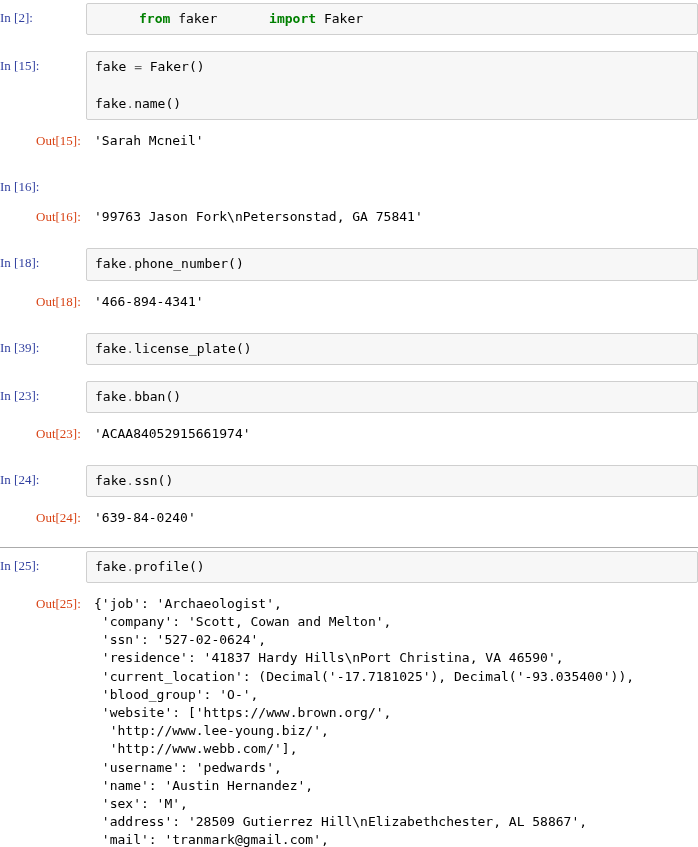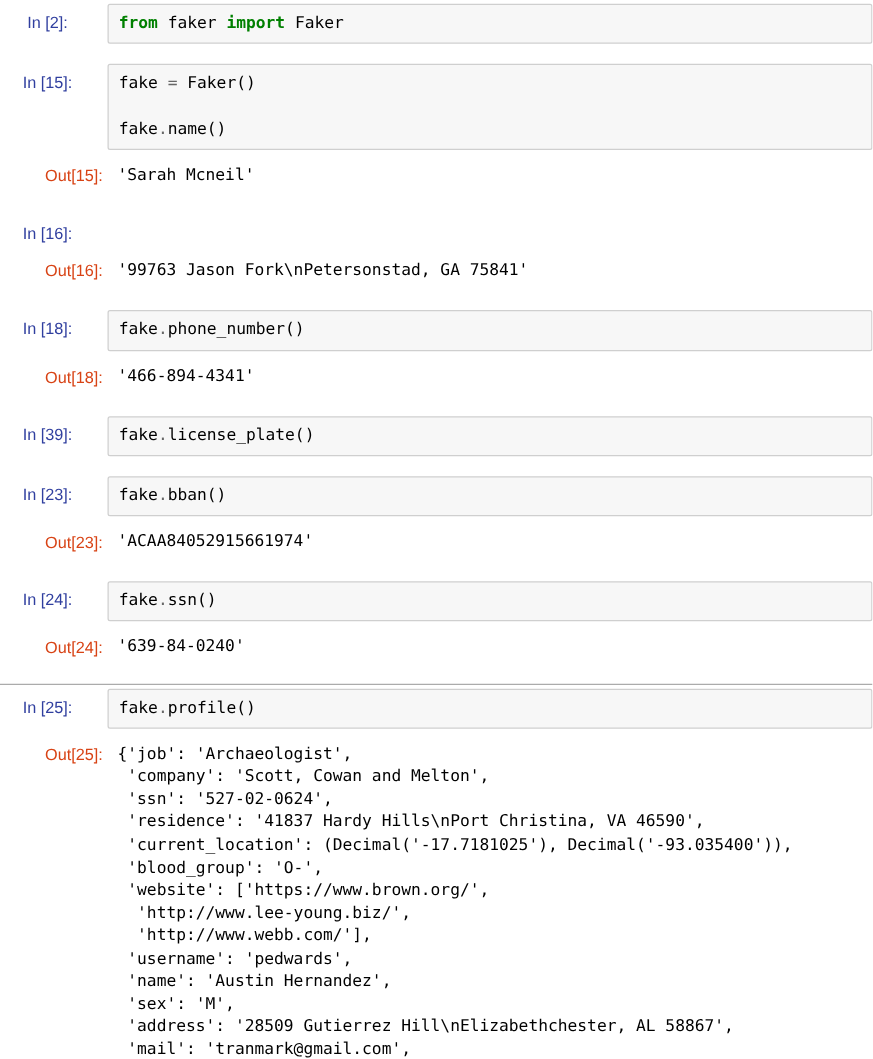--- a/index.html
+++ b/index.html
@@ -21,23 +21,23 @@
       display: flex;
       align-items: flex-start;
       padding: 3px 0;
     }
     .cell-group {
       padding-bottom: 10px;
     }
     .prompt {
       width: 86px;
       min-width: 86px;
-      text-align: center;
+      text-align: left;
       padding-right: 10px;
-      font-family: Liberation Sans, sans-serif;
+      font-family: Liberation Serif, serif;
       font-size: 13px;
       padding-top: 6px;
     }
     .prompt-in {
       color: #303F9F;
     }
     .prompt-out {
       color: #D84315;
       padding-left: 36px;
     }
@@ -53,21 +53,21 @@
     .output-area {
       flex: 1;
       padding: 6px 8px;
       font-family: "DejaVu Sans Mono", Menlo, Consolas, monospace;
       white-space: pre-wrap;
     }
     .hr-divider {
       border-top: 1px solid #ababab;
       margin: 0;
     }
-    .kw-green { color: #008000; font-weight: bold; }
+    .kw-green { color: #008000; font-weight: bold; margin-left: 44px; }
     .op { color: #666666; }
     .plain { color: #000000; }
   </style>
 </head>
 <body>
 
 <div class="notebook" id="notebook-root">
     <div class="cell-group">
       <div class="cell">
         <div class="prompt prompt-in">In [2]:</div>

